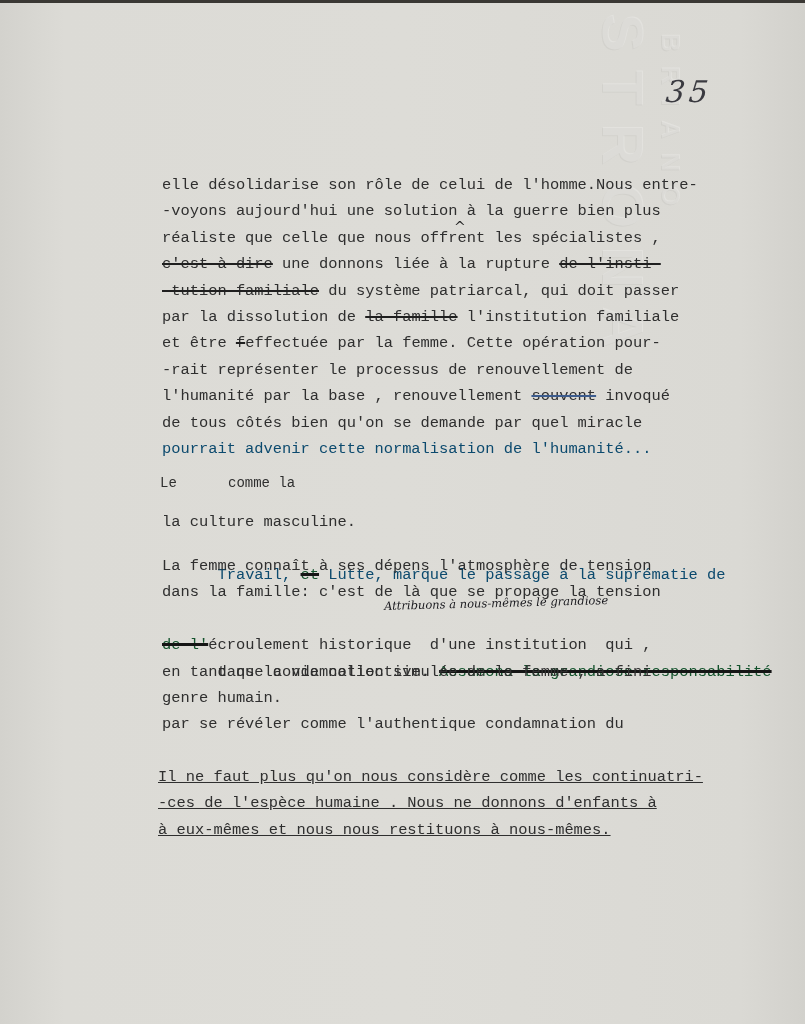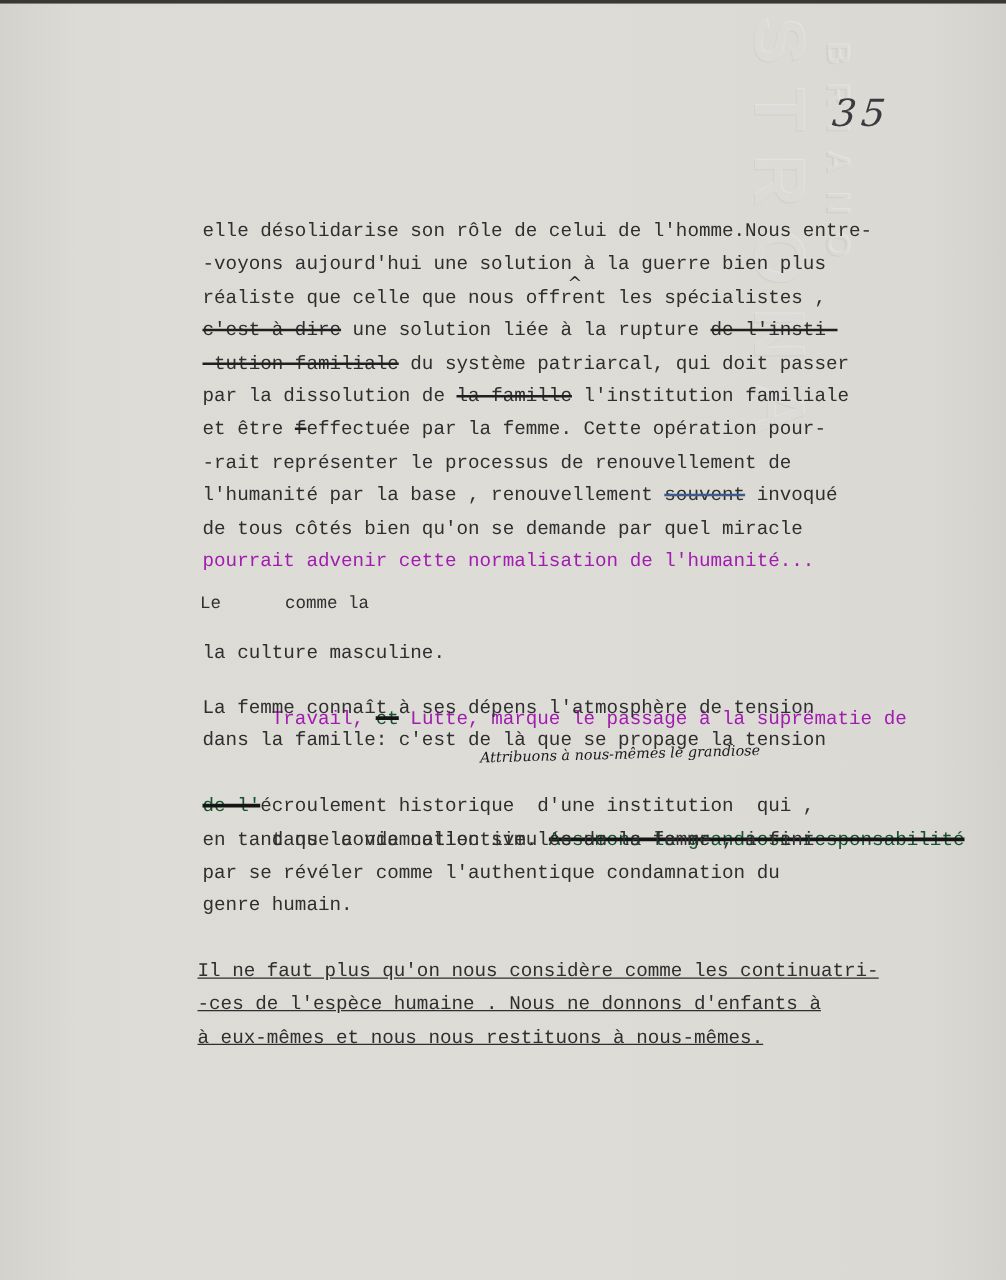--- a/index.html
+++ b/index.html
@@ -76,21 +76,21 @@
       text-decoration: line-through;
       text-decoration-thickness: 2px;
       text-decoration-color: #3c5c8e;
     }
     .strike-heavy {
       text-decoration: line-through;
       text-decoration-thickness: 3px;
       text-decoration-color: #151515;
       color: #14532d;
     }
-    .light { color: #a21caf; }
+    .light { color: #0c4a6e; }
     .interline {
       position: absolute;
       font-family: "Liberation Mono", "DejaVu Sans Mono", monospace;
       font-size: 14px;
       top: -12px;
     }
     .hand-note {
       position: absolute;
       left: 222px;
       top: -16px;
@@ -119,21 +119,21 @@
 </div>
 
 <div class="page-number">35</div>
 
 <div class="body-text">
 
   <div class="para">
     <div class="line"><span>elle désolidarise son rôle de celui de l'homme.Nous entre-</span></div>
     <div class="line"><span>-voyons aujourd'hui une solution à la guerre bien plus</span></div>
     <div class="line"><span class="accent-mark" style="left:292px; top:-11px;">^</span><span>réaliste que celle que nous offrent les spécialistes ,</span></div>
-    <div class="line"><span class="strike">c'est-à-dire</span><span> une solution liée à la rupture </span><span class="strike">de-l'insti-</span></div>
+    <div class="line"><span class="strike">c'est-à-dire</span><span> une donnons liée à la rupture </span><span class="strike">de-l'insti-</span></div>
     <div class="line"><span class="strike">-tution-familiale</span><span> du système patriarcal, qui doit passer</span></div>
     <div class="line"><span>par la dissolution de </span><span class="strike">la-famille</span><span> l'institution familiale</span></div>
     <div class="line"><span>et être </span><span class="strike">f</span><span>effectuée par la femme. Cette opération pour-</span></div>
     <div class="line"><span>-rait représenter le processus de renouvellement de</span></div>
     <div class="line"><span>l'humanité par la base , renouvellement </span><span class="strike-blue">souvent</span><span> invoqué</span></div>
     <div class="line"><span>de tous côtés bien qu'on se demande par quel miracle</span></div>
     <div class="line light"><span>pourrait advenir cette normalisation de l'humanité...</span></div>
   </div>
 
   <div class="para" style="margin-top:20px;">
@@ -147,22 +147,22 @@
 
   <div class="para" style="margin-top:18px;">
     <div class="line"><span>La femme connaît à ses dépens l'atmosphère de tension</span></div>
     <div class="line"><span>dans la famille: c'est de là que se propage la tension</span></div>
     <div class="line">
       <span class="hand-note">Attribuons à nous-mêmes le grandiose</span>
       <span>dans la vie collective. </span><span class="strike-heavy">Assumons la grandiose responsabilité</span>
     </div>
     <div class="line"><span class="strike-heavy">de l'</span><span>écroulement historique  d'une institution  qui ,</span></div>
     <div class="line"><span>en tant que condamnation simulée de la femme , a fini</span></div>
+    <div class="line"><span>genre humain.</span></div>
     <div class="line"><span>par se révéler comme l'authentique condamnation du</span></div>
-    <div class="line"><span>genre humain.</span></div>
   </div>
 
   <div class="para" style="margin-top:26px;">
     <div class="line lp-4"><span>Il ne faut plus qu'on nous considère comme les continuatri-</span></div>
     <div class="line lp-4"><span>-ces de l'espèce humaine . Nous ne donnons d'enfants à</span></div>
     <div class="line lp-4"><span>à eux-mêmes et nous nous restituons à nous-mêmes.</span></div>
   </div>
 
 </div>
 

